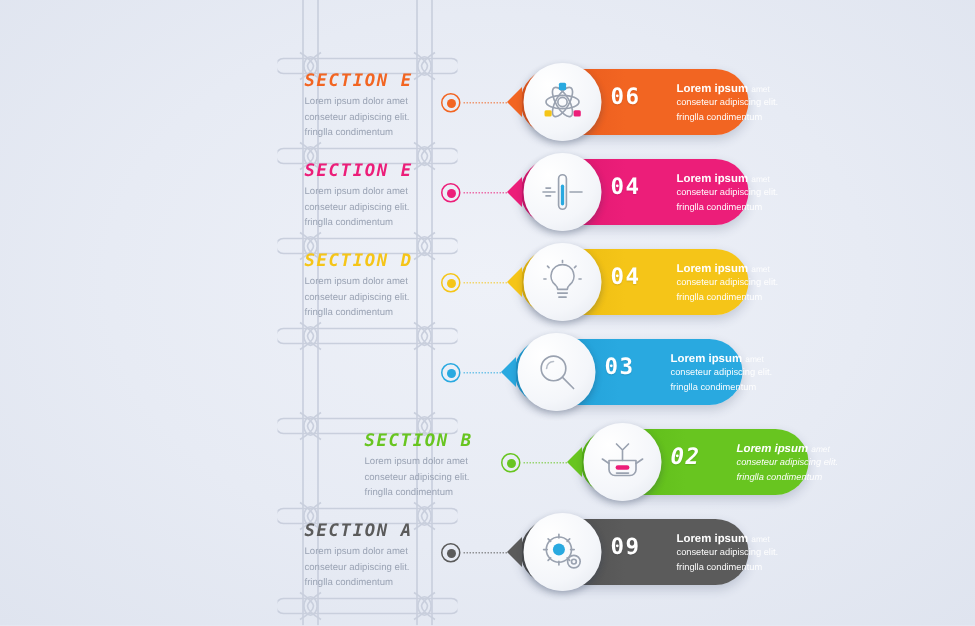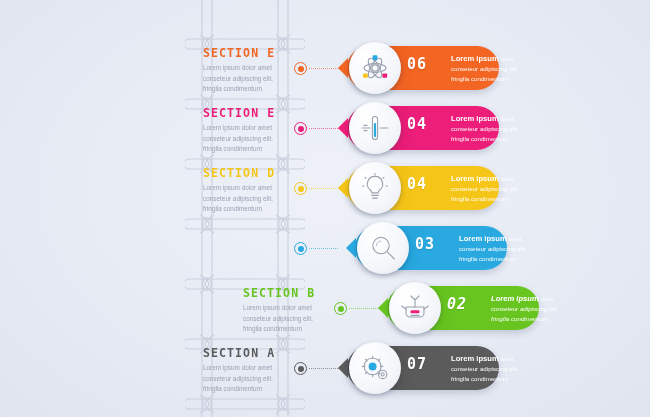--- a/index.html
+++ b/index.html
@@ -45,20 +45,21 @@
     top: 0;
     width: 104px;
   }
   .sec-title {
     font-size: 11.5px;
     font-weight: bold;
     letter-spacing: 1.1px;
     margin: 0 0 3px 0;
     white-space: nowrap;
     font-family: "DejaVu Sans Mono", monospace;
+    font-style: italic;
   }
   .sec-body {
     font-size: 6.4px;
     line-height: 1.65;
     color: #9aa3b4;
     margin: 0;
     white-space: pre-line;
   }
 
   
@@ -293,21 +294,21 @@
           <div class="pill-text">
             <div class="pt-head"><span>Lorem ipsum</span> <span class="lite">amet</span></div>
             <div class="pt-body">conseteur adipiscing elit.
 fringlla condimentum</div>
           </div>
         </div>
       </div>
       <div class="row" style="top: 226px;">
         <div class="conn-dot" style="color: rgb(41, 169, 224); left: 294px; top: 16px;"></div>
         <div class="conn-line" style="color: rgb(41, 169, 224); left: 309px; top: 22px; width: 29px;"></div>
-        <div class="pill" style="left: 355px; top: 0px; width: 152px; color: rgb(41, 169, 224); background: linear-gradient(90deg, rgb(28, 153, 208) 0%, rgb(41, 169, 224) 46%, rgb(41, 169, 224) 100%);">
+        <div class="pill" style="left: 343px; top: 0px; width: 152px; color: rgb(41, 169, 224); background: linear-gradient(90deg, rgb(28, 153, 208) 0%, rgb(41, 169, 224) 46%, rgb(41, 169, 224) 100%);">
           <div class="pill-tail"></div>
           <div class="icon-circle">
             <svg width="30" height="30" viewBox="0 0 30 30" fill="none" stroke="#9aa2b0" stroke-width="1.1" stroke-linecap="round" stroke-linejoin="round">
               <circle cx="13" cy="12.6" r="8.2"></circle>
               <path d="M19.2 18.8 L26.4 26"></path>
               <path d="M8.4 12.6 a4.6 4.6 0 0 1 4.6 -4.6" opacity=".7"></path>
             </svg>
           </div>
           <div class="pill-num">03</div>
           <div class="pill-text">
@@ -361,21 +362,21 @@
               <circle cx="12.6" cy="13.4" r="8.4"></circle>
               <circle cx="12.6" cy="13.4" r="4" fill="#29A9E0" stroke="none"></circle>
               <g stroke-width="1.1">
                 <path d="M12.6 3.2 v2.4 M12.6 21.2 v2.4 M2.4 13.4 h2.4 M20.4 13.4 h2.4"></path>
                 <path d="M5.4 6.2 l1.7 1.7 M18.1 18.9 l1.7 1.7 M19.8 6.2 l-1.7 1.7 M7.1 18.9 l-1.7 1.7"></path>
               </g>
               <circle cx="22.6" cy="21.4" r="4.2"></circle>
               <circle cx="22.6" cy="21.4" r="1.6"></circle>
             </svg>
           </div>
-          <div class="pill-num">07</div>
+          <div class="pill-num">09</div>
           <div class="pill-text">
             <div class="pt-head"><span>Lorem ipsum</span> <span class="lite">amet</span></div>
             <div class="pt-body">conseteur adipiscing elit.
 fringlla condimentum</div>
           </div>
         </div>
       </div>
     </div>
 
 </div>

